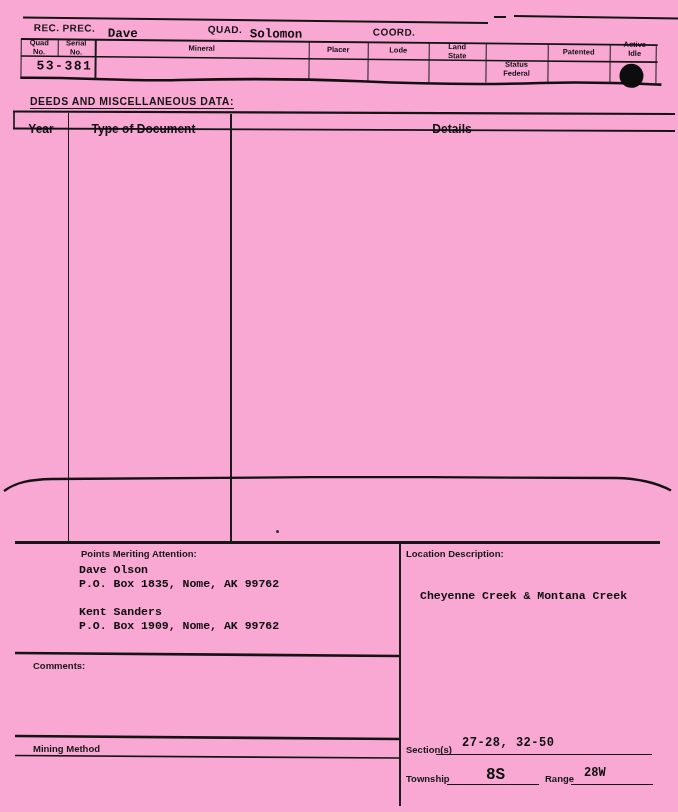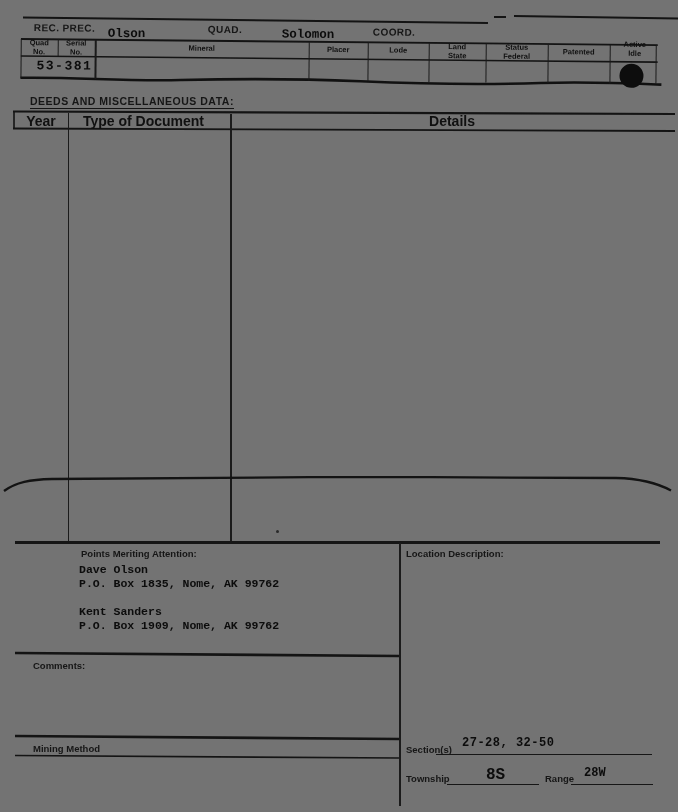--- a/index.html
+++ b/index.html
@@ -1,27 +1,27 @@
 <!DOCTYPE html>
 <html><head>
 <meta charset="utf-8">
 <style>
   html,body{margin:0;padding:0;background:#ffffff;}
-  .page{position:relative;width:678px;height:812px;background:#737373;overflow:hidden;
+  .page{position:relative;width:678px;height:812px;background:#f9a8d4;overflow:hidden;
         font-family:"Liberation Sans",sans-serif;color:#131313;}
   .lbl{position:absolute;font-family:"Liberation Sans",sans-serif;font-weight:bold;color:#161616;}
   .typed{position:absolute;font-family:"Liberation Mono","DejaVu Sans Mono",monospace;
          font-weight:bold;color:#0c0c0c;white-space:pre;}
   .hline{position:absolute;background:#161616;}
   .vline{position:absolute;background:#1b1b1b;}
   .colhead{position:absolute;display:flex;align-items:center;justify-content:center;
            text-align:center;font-weight:bold;font-size:7.5px;line-height:8.5px;
            white-space:pre-line;color:#101010;}
   .deedhead{position:absolute;display:flex;align-items:center;justify-content:center;
-            text-align:left;font-weight:bold;font-size:14px;color:#101010;}
+            text-align:left;font-weight:bold;font-size:12px;color:#101010;margin-top:8px;}
   .topform{position:absolute;left:21px;top:0;width:640px;height:95px;
            transform:rotate(0.55deg);transform-origin:0 18px;}
   .circle{position:absolute;width:24px;height:24px;border-radius:50%;background:#0d0d0d;}
   .underline-title{border-bottom:1.7px solid #141414;padding-bottom:1px;}
   svg{position:absolute;left:0;top:0;pointer-events:none;}
   .dot{position:absolute;width:3px;height:3px;border-radius:50%;background:#2a2a2a;}
 </style>
 </head>
 <body>
 
@@ -33,35 +33,35 @@
       <path d="M2,17.5 L467,18.5" stroke="#141414" stroke-width="2.2" fill="none"></path>
 
       <path d="M0,39 L637,39" stroke="#141414" stroke-width="1.8" fill="none"></path>
 
       <path d="M0,56 L637,56" stroke="#141414" stroke-width="1.6" fill="none"></path>
 
       <path d="M-6,78 C50,76 100,80.5 160,78.5 C220,76.5 280,76 340,78 C400,80 460,80.5 520,78 C570,76 610,77.5 641,78.5" stroke="#111111" stroke-width="2.6" fill="none"></path>
     </svg>
 
     <span class="lbl" style="left:13px;top:22px;font-size:10px;letter-spacing:.4px;">REC. PREC.</span>
-    <span class="typed" style="left:87px;top:26px;font-size:12.5px;">Olson</span>
+    <span class="typed" style="left:87px;top:26px;font-size:12.5px;">Dave</span>
     <span class="lbl" style="left:187px;top:22px;font-size:10px;letter-spacing:.4px;">QUAD.</span>
-    <span class="typed" style="left:229px;top:25px;font-size:12.5px;margin-left:32px;">Solomon</span>
+    <span class="typed" style="left:229px;top:25px;font-size:12.5px;">Solomon</span>
     <span class="lbl" style="left:352px;top:23px;font-size:10px;letter-spacing:.4px;">COORD.</span>
 
     <div class="colhead" style="left:0px;top:40px;width:37px;height:15px;">Quad
 No.</div>
     <div class="colhead" style="left:37px;top:40px;width:37px;height:15px;text-align:center;">Serial
 No.</div>
     <div class="colhead" style="left:74px;top:40px;width:214px;height:15px;">Mineral</div>
     <div class="colhead" style="left:288px;top:40px;width:59px;height:15px;">Placer</div>
     <div class="colhead" style="left:347px;top:40px;width:61px;height:15px;">Lode</div>
     <div class="colhead" style="left:408px;top:40px;width:57px;height:15px;">Land
 State</div>
-    <div class="colhead" style="left:465px;top:40px;width:62px;height:15px;">Status
+    <div class="colhead" style="left:465px;top:57px;width:62px;height:15px;">Status
 Federal</div>
     <div class="colhead" style="left:527px;top:40px;width:62px;height:15px;text-align:center;">Patented</div>
     <div class="colhead" style="left:589px;top:36px;width:50px;height:15px;">Active
 Idle</div>
 
     <div class="vline" style="left:0px;top:39px;width:1.4px;height:39px;"></div>
     <div class="vline" style="left:37px;top:39px;width:1.4px;height:17px;"></div>
     <div class="vline" style="left:74px;top:39px;width:1.5px;height:39px;"></div>
     <div class="vline" style="left:288px;top:39px;width:1.4px;height:39px;"></div>
     <div class="vline" style="left:347px;top:39px;width:1.4px;height:39px;"></div>
@@ -120,20 +120,21 @@
     <path d="M15,115.5 L399,118" stroke="#141414" stroke-width="1.7" fill="none"></path>
   </svg>
 
   <span class="lbl" style="left:33px;top:660px;font-size:9.5px;">Comments:</span>
   <div class="typed" style="left:48px;top:676px;font-size:11.5px;"></div>
 
   <span class="lbl" style="left:33px;top:743px;font-size:9.5px;">Mining Method</span>
   <div class="typed" style="left:140px;top:743px;font-size:11.5px;"></div>
 
   <span class="lbl" style="left:406px;top:548px;font-size:9.5px;">Location Description:</span>
+  <span class="typed" style="left:420px;top:589px;font-size:11.5px;">Cheyenne Creek &amp; Montana Creek</span>
 
   <span class="lbl" style="left:406px;top:744px;font-size:9.5px;">Section(s)</span>
   <span class="typed" style="left:462px;top:736px;font-size:12px;letter-spacing:.5px;">27-28, 32-50</span>
   <div class="hline" style="left:436px;top:753.5px;width:216px;height:1.7px;"></div>
 
   <span class="lbl" style="left:406px;top:773px;font-size:9.5px;">Township</span>
   <span class="typed" style="left:486px;top:766px;font-size:16px;">8S</span>
   <div class="hline" style="left:447px;top:783.5px;width:92px;height:1.8px;"></div>
 
   <span class="lbl" style="left:545px;top:773px;font-size:9.5px;">Range</span>

